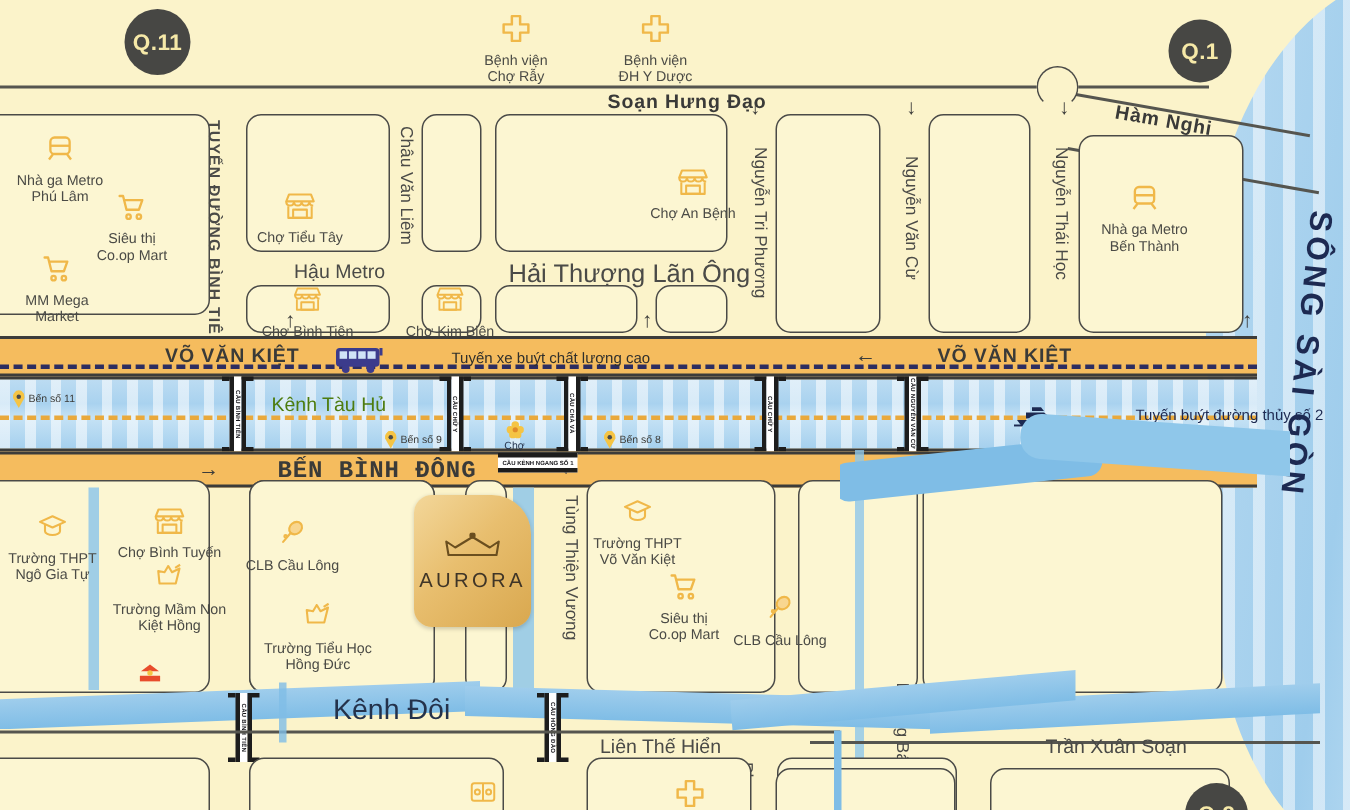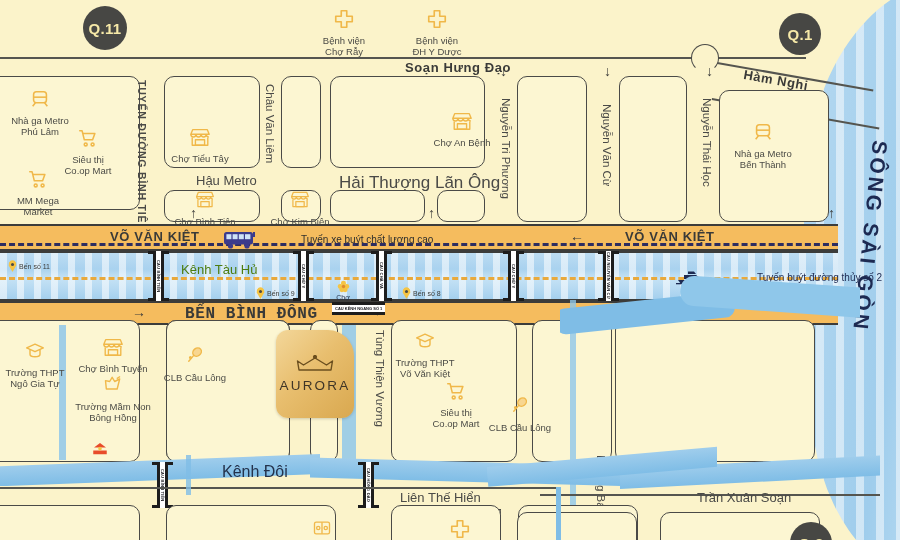--- a/index.html
+++ b/index.html
@@ -450,41 +450,51 @@
     <span class="lb">Chợ Bình Tuyến</span>
   </div>
   <div class="poi" style="left:113px;top:374px;">
     <span class="ic">
       <svg width="22" height="20" viewBox="0 0 24 24" fill="none" stroke="#F0B849" stroke-width="1.7" stroke-linejoin="round">
           <path d="M4 18h13l3-12-6 3-3-5-3 5-5-1z"></path>
           <path d="M16.5 5.5l4-2.5"></path>
         </svg>
     </span>
     <span class="lb">Trường Mầm Non
-Bông Hồng</span>
+Kiệt Hồng</span>
   </div>
   <div class="poi" style="left:100px;top:440px;">
     <span class="ic">
       <svg width="20" height="18" viewBox="0 0 24 24">
           <path d="M3 14h18v5H3z" fill="#E84C2B"></path>
           <path d="M4 10h16l-8-6z" fill="#E84C2B"></path>
           <circle cx="12" cy="11.5" r="2.4" fill="#F5C444"></circle>
         </svg>
     </span>
     <span class="lb">UBND Phường</span>
   </div>
   <div class="poi" style="left:195px;top:345px;">
     <span class="ic">
       <svg width="22" height="20" viewBox="0 0 24 24" fill="none" stroke="#F0B849" stroke-width="1.7" stroke-linecap="round">
           <ellipse cx="14.5" cy="8.5" rx="5.5" ry="4.6" transform="rotate(-40 14.5 8.5)" fill="#F8D690" stroke="#F0B849"></ellipse>
           <line x1="10" y1="13" x2="4.5" y2="19.5"></line>
           <circle cx="6.5" cy="15" r="1"></circle>
         </svg>
     </span>
     <span class="lb">CLB Cầu Lông</span>
+  </div>
+  <div class="poi" style="left:212px;top:400px;">
+    <span class="ic">
+      <svg width="22" height="20" viewBox="0 0 24 24" fill="none" stroke="#F0B849" stroke-width="1.7" stroke-linejoin="round">
+          <path d="M4 18h13l3-12-6 3-3-5-3 5-5-1z"></path>
+          <path d="M16.5 5.5l4-2.5"></path>
+        </svg>
+    </span>
+    <span class="lb">Trường Tiểu Học
+Hồng Đức</span>
   </div>
   <div class="poi" style="left:425px;top:330px;">
     <span class="ic">
       <svg width="24" height="20" viewBox="0 0 24 24" fill="none" stroke="#F0B849" stroke-width="1.7" stroke-linejoin="round">
           <path d="M12 5L2 9.5l10 4.5 10-4.5z"></path>
           <path d="M6 11.5V17c0 1.6 2.7 3 6 3s6-1.4 6-3v-5.5"></path>
         </svg>
     </span>
     <span class="lb">Trường THPT
 Võ Văn Kiệt</span>
@@ -526,21 +536,21 @@
   </div>
   <div style="position:absolute;left:310px;top:452px;width:330px;height:40px;overflow:hidden;">
     <div style="position:absolute;left:-10px;top:10px;width:350px;height:20px;background:linear-gradient(180deg,#9fcdec,#7fbde6);transform:rotate(1.6deg);"></div>
   </div>
   <div style="position:absolute;left:620px;top:440px;width:260px;height:50px;overflow:hidden;">
     <div style="position:absolute;left:-10px;top:22px;width:290px;height:20px;background:linear-gradient(180deg,#9fcdec,#7fbde6);transform:rotate(-3deg);"></div>
   </div>
   <div style="position:absolute;left:487px;top:430px;width:230px;height:60px;overflow:hidden;">
     <div style="position:absolute;left:0;top:26px;width:250px;height:20px;background:linear-gradient(180deg,#9fcdec,#7fbde6);transform:rotate(-5deg);"></div>
   </div>
-  <div class="streetname" style="left:222px;top:463px;font-size:16px;color:#24324b;">Kênh Đôi</div>
+  <div class="streetname" style="left:222px;top:463px;font-size:19px;color:#24324b;">Kênh Đôi</div>
 
   <div class="bridge" style="left:152px;top:462px;height:46px;">
     <div class="cap"></div>
       <div class="bar"></div>
     <div class="txt">CẦU BÌNH TIÊN</div>
     <div class="bar"></div>
       <div class="cap"></div>
   </div>
   <div class="bridge" style="left:358px;top:462px;height:46px;">
     <div class="cap"></div>

